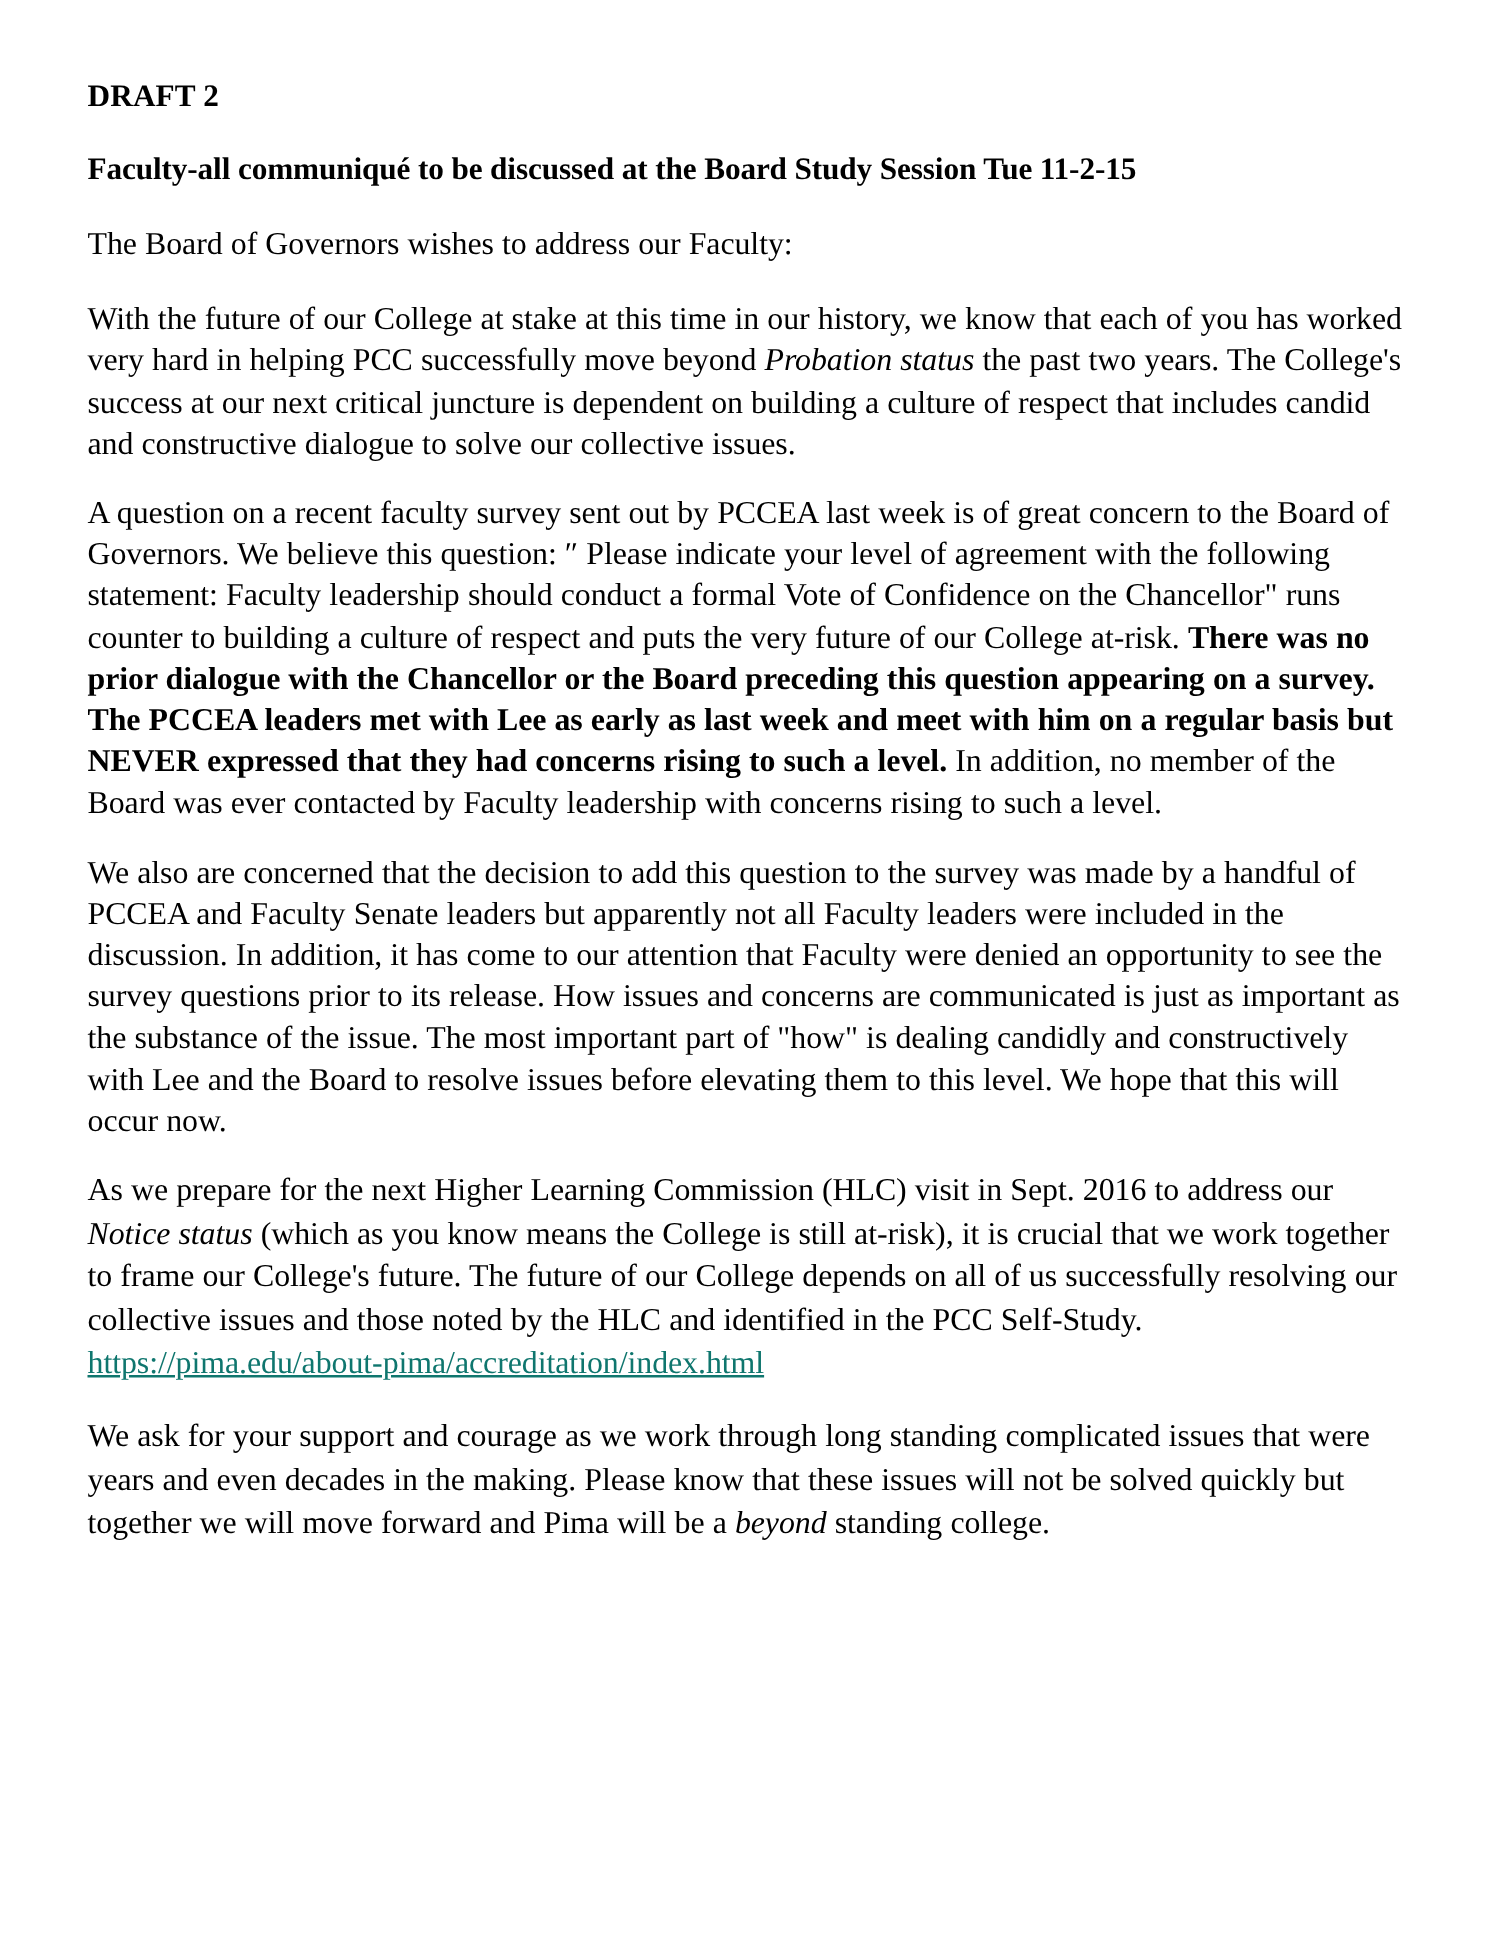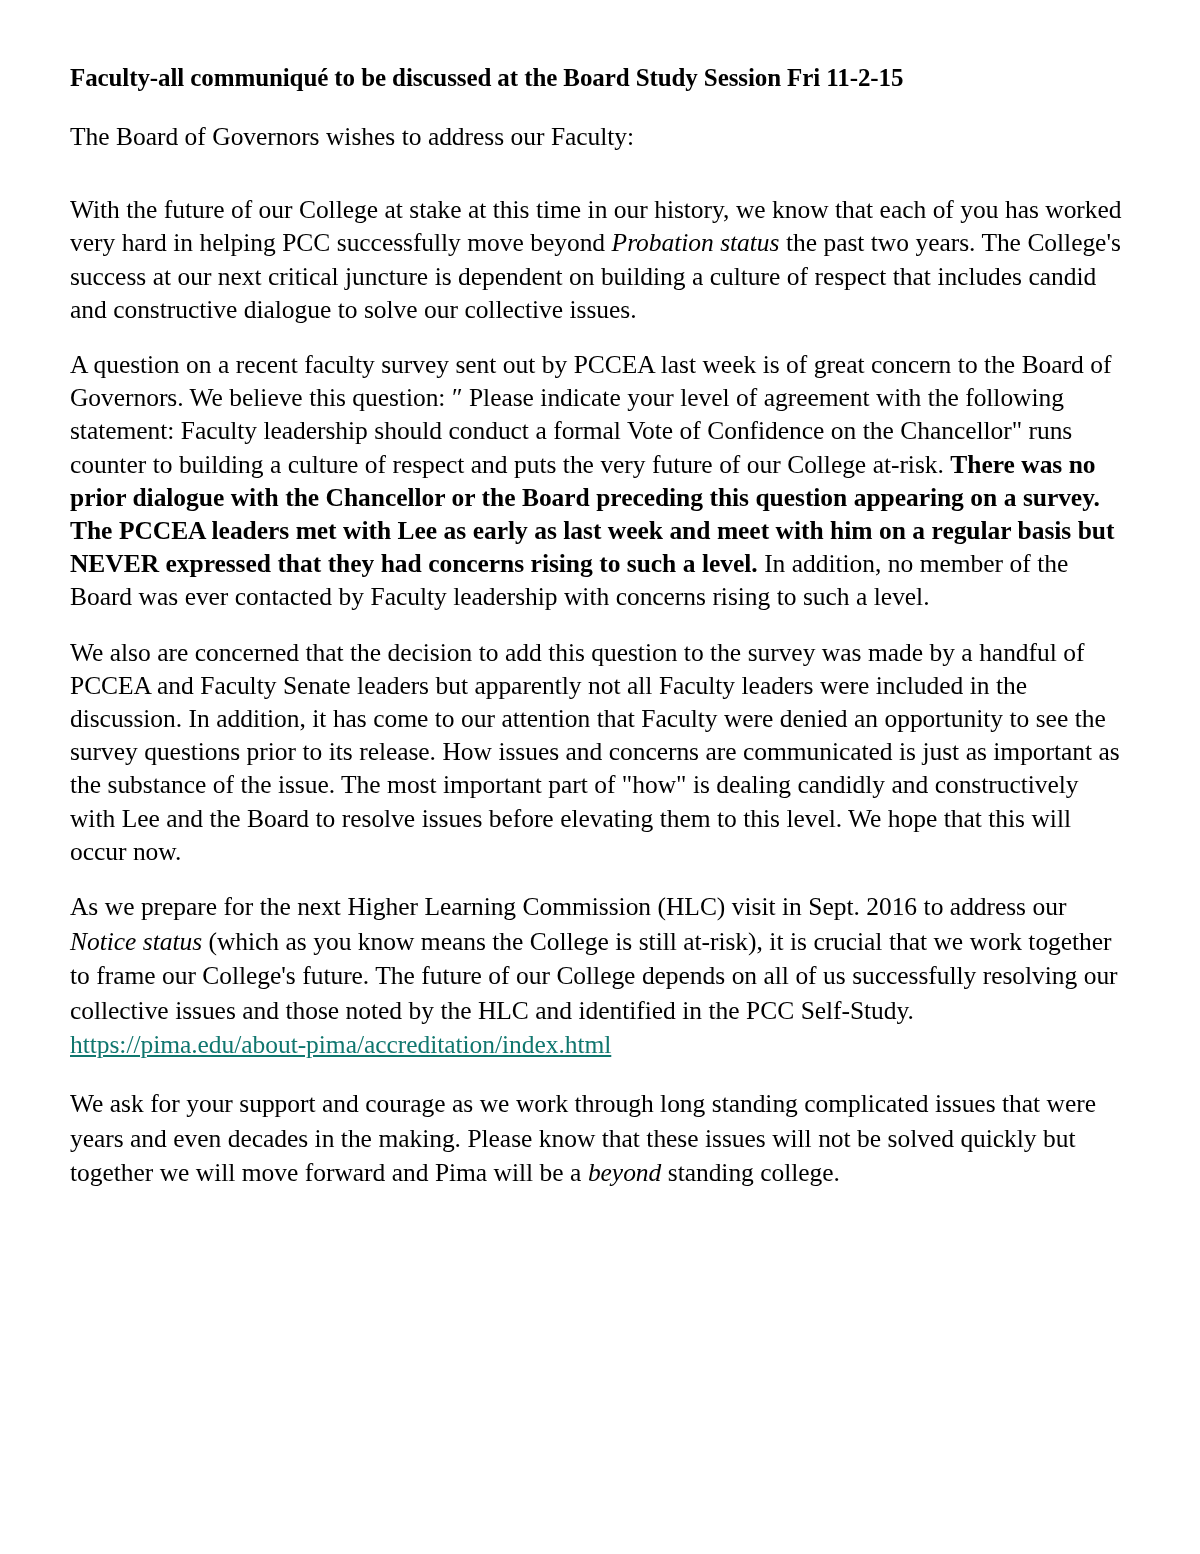--- a/index.html
+++ b/index.html
@@ -41,21 +41,21 @@
   }
   .para {
     font-size: 25.5px;
     line-height: 33.2px;
     margin: 0 0 22px 0;
     text-align: left;
     letter-spacing: -0.05px;
     word-spacing: 0.2px;
   }
   .para.salutation {
-    margin-bottom: 40px;
+    margin-bottom: 27px;
   }
   .para.loose {
     line-height: 34.6px;
     margin-bottom: 24px;
   }
   .para.final {
     line-height: 34.6px;
     margin-bottom: 0;
   }
   .it {
@@ -69,22 +69,23 @@
     text-decoration: underline;
     text-underline-offset: 2px;
   }
 </style>
 </head>
 <body>
 
 <div class="page">
   <div class="doc-body">
 
+    <p class="draft-label">DRAFT 2</p>
 
-    <p class="subject-line">Faculty-all communiqué to be discussed at the Board Study Session Fri 11-2-15</p>
+    <p class="subject-line">Faculty-all communiqué to be discussed at the Board Study Session Tue 11-2-15</p>
 
     <p class="para salutation">The Board of Governors wishes to address our Faculty:</p>
 
     <p class="para"><span>With the future of our College at stake at this time in our history, we know that each of you has worked very hard in helping PCC successfully move beyond </span><span class="it">Probation status</span><span> the past two years. The College's success at our next critical juncture is dependent on building a culture of respect that includes candid and constructive dialogue to solve our collective issues.</span></p>
 
     <p class="para"><span>A question on a recent faculty survey sent out by PCCEA last week is of great concern to the Board of Governors.  We believe this question: ″ Please indicate your level of agreement with the following statement:  Faculty leadership should conduct a formal Vote of Confidence on the Chancellor" runs counter to building a culture of respect and puts the very future of our College at-risk.  </span><span class="bd">There was no prior dialogue with the Chancellor or the Board preceding this question appearing on a survey. The PCCEA leaders met with Lee as early as last week and meet with him on a regular basis but NEVER expressed that they had concerns rising to such a level.</span><span> In addition, no member of the Board was ever contacted by Faculty leadership with concerns rising to such a level.</span></p>
 
     <p class="para">We also are concerned that the decision to add this question to the survey was made by a handful of PCCEA and Faculty Senate leaders but apparently not all Faculty leaders were included in the discussion.  In addition, it has come to our attention that Faculty were denied an opportunity to see the survey questions prior to its release. How issues and concerns are communicated is just as important as the substance of the issue.  The most important part of "how" is dealing candidly and constructively with Lee and the Board to resolve issues before elevating them to this level. We hope that this will occur now.</p>
 
     <p class="para loose"><span>As we prepare for the next Higher Learning Commission (HLC) visit in Sept. 2016 to address our </span><span class="it">Notice status</span><span> (which as you know means the College is still at-risk), it is crucial that we work together to frame our College's future.  The future of our College depends on all of us successfully resolving our collective issues and those noted by the HLC and identified in the PCC Self-Study. </span><a class="link" href="#">https://pima.edu/about-pima/accreditation/index.html</a></p>

